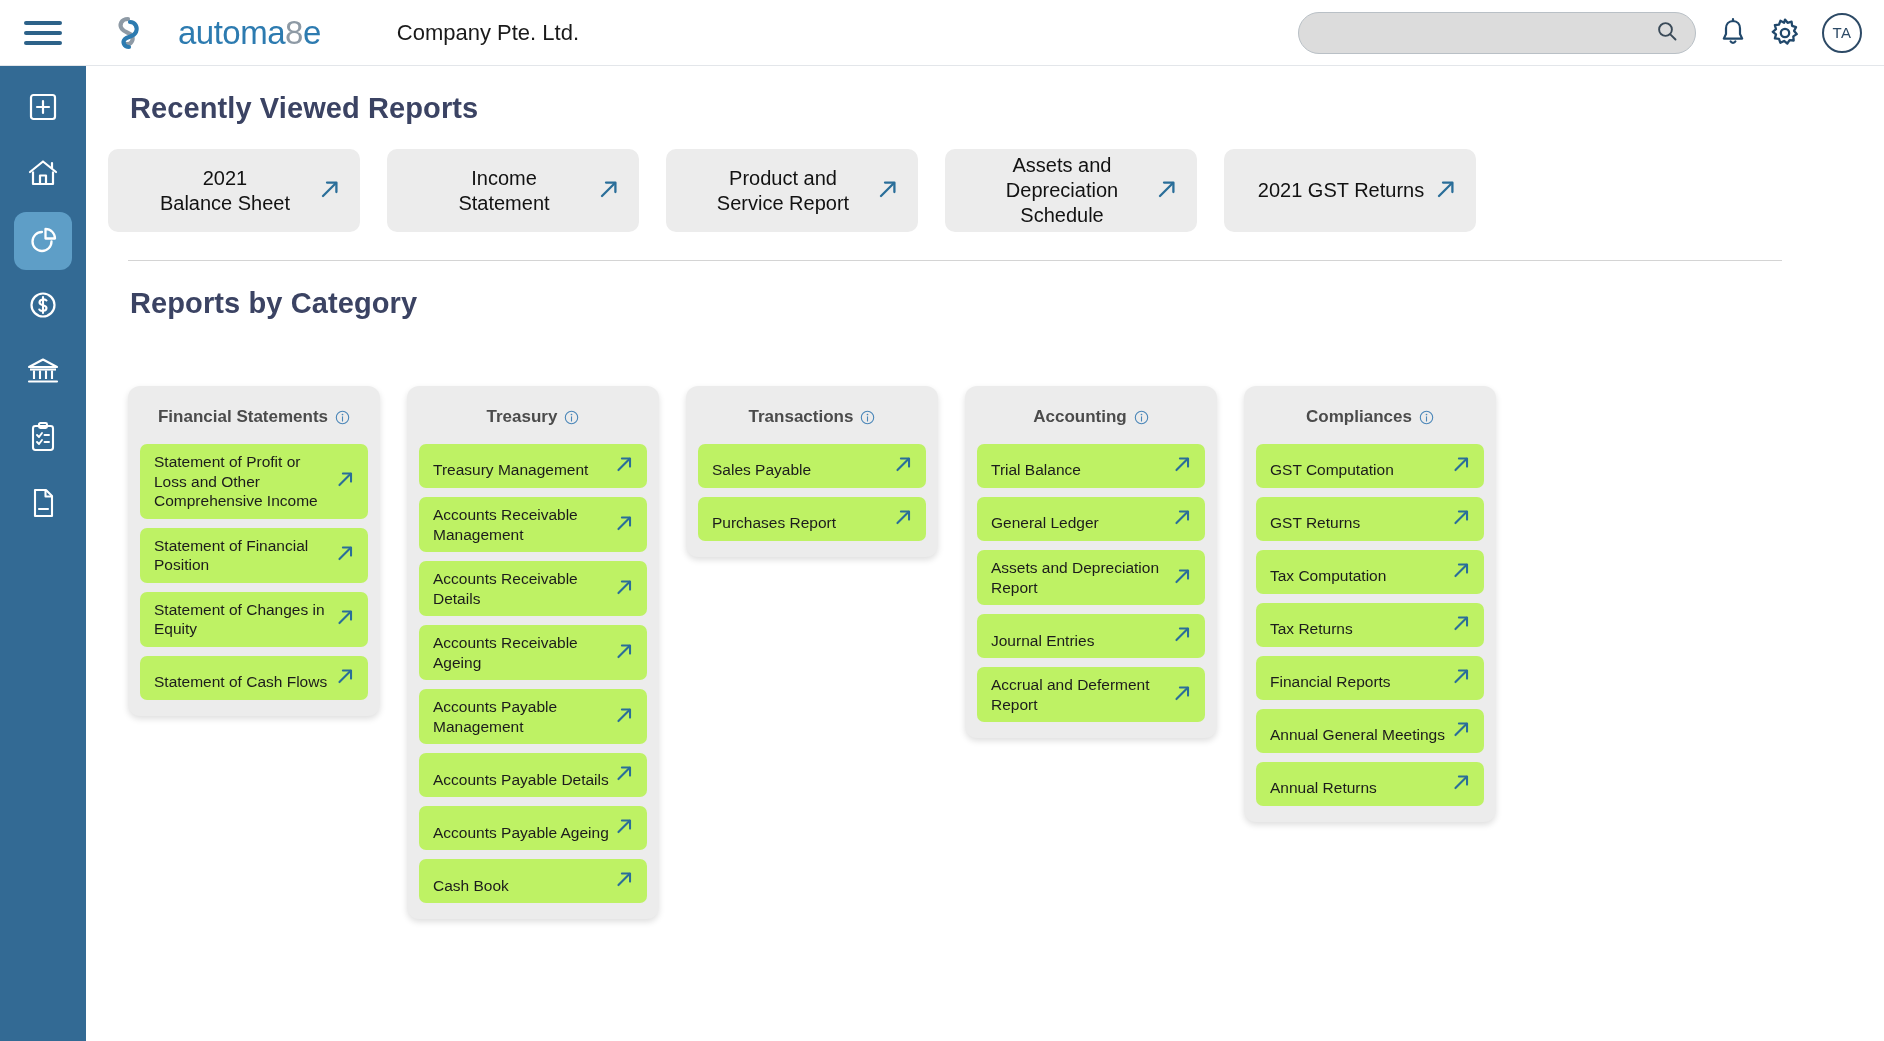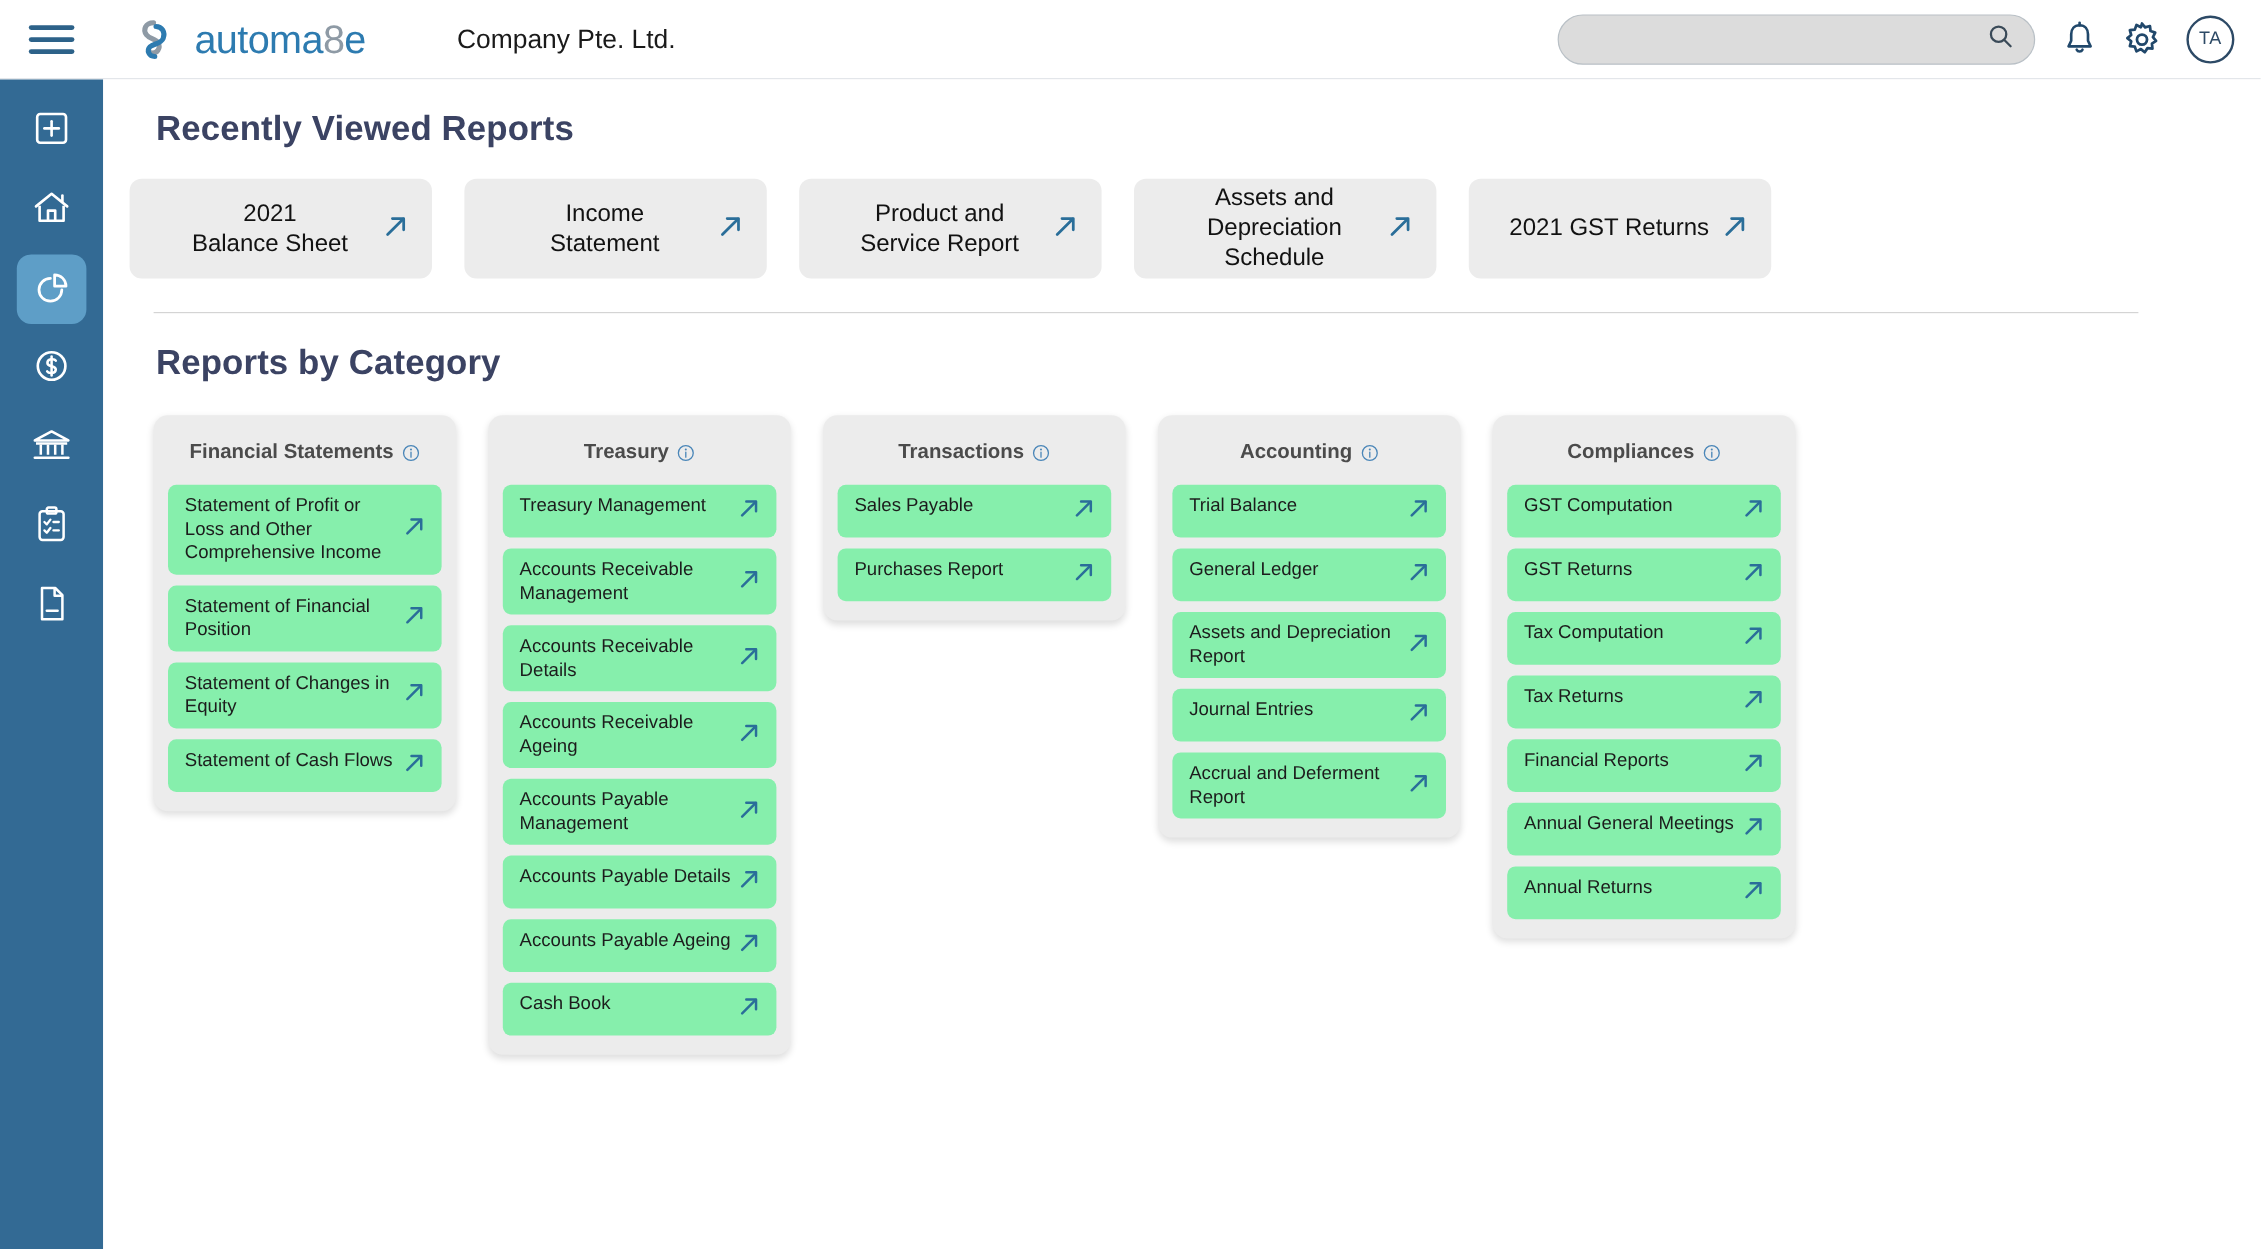--- a/index.html
+++ b/index.html
@@ -25,21 +25,21 @@
     width: 86px; height: 66px;
     display: flex; align-items: center; justify-content: center;
     cursor: pointer;
   }
   .hamburger .bars { width: 38px; }
   .hamburger .bars span {
     display: block; height: 4px; border-radius: 2px;
     background: #2d6289; margin: 6px 0;
   }
   .brand {
-    display: flex; align-items: center; gap: 14px;
+    display: flex; align-items: center; gap: 30px;
     margin-left: 22px;
   }
   .brand-mark { width: 40px; height: 40px; }
   .brand-name {
     font-size: 33px; color: #2d7bb0; letter-spacing: -0.5px;
     font-weight: 400;
   }
   .brand-name .n8 { color: #8e9aa5; }
   .company {
     margin-left: 76px;
@@ -129,34 +129,35 @@
   .cat-row {
     display: flex; gap: 27px;
     margin: 26px 0 0 42px;
     align-items: flex-start;
   }
   .cat-col {
     width: 252px;
     background: #ececec; border-radius: 12px;
     padding: 14px 12px 16px 12px;
     box-shadow: 0 3px 6px rgba(0,0,0,0.13);
+    margin-top: 40px;
   }
   .cat-head {
     display: flex; align-items: center; justify-content: center;
     gap: 7px;
     font-size: 17px; font-weight: bold; color: #4b4b4b;
     height: 34px;
     margin-bottom: 10px;
   }
   .info-icon { display: inline-flex; }
   .cat-item {
-    background: #86efac; border-radius: 7px;
+    background: #bef264; border-radius: 7px;
     min-height: 44px;
     margin-bottom: 9px;
-    display: flex; align-items: flex-start;
+    display: flex; align-items: flex-end;
     padding: 8px 12px 8px 14px;
     cursor: pointer;
     position: relative;
   }
   .cat-item:last-child { margin-bottom: 0; }
   .cat-item-label {
     flex: 1; font-size: 15.5px; color: #1c1c1c;
     line-height: 1.26; padding-right: 22px;
   }
   .cat-arrow { position: absolute; right: 13px; top: 50%; transform: translateY(-50%); }

